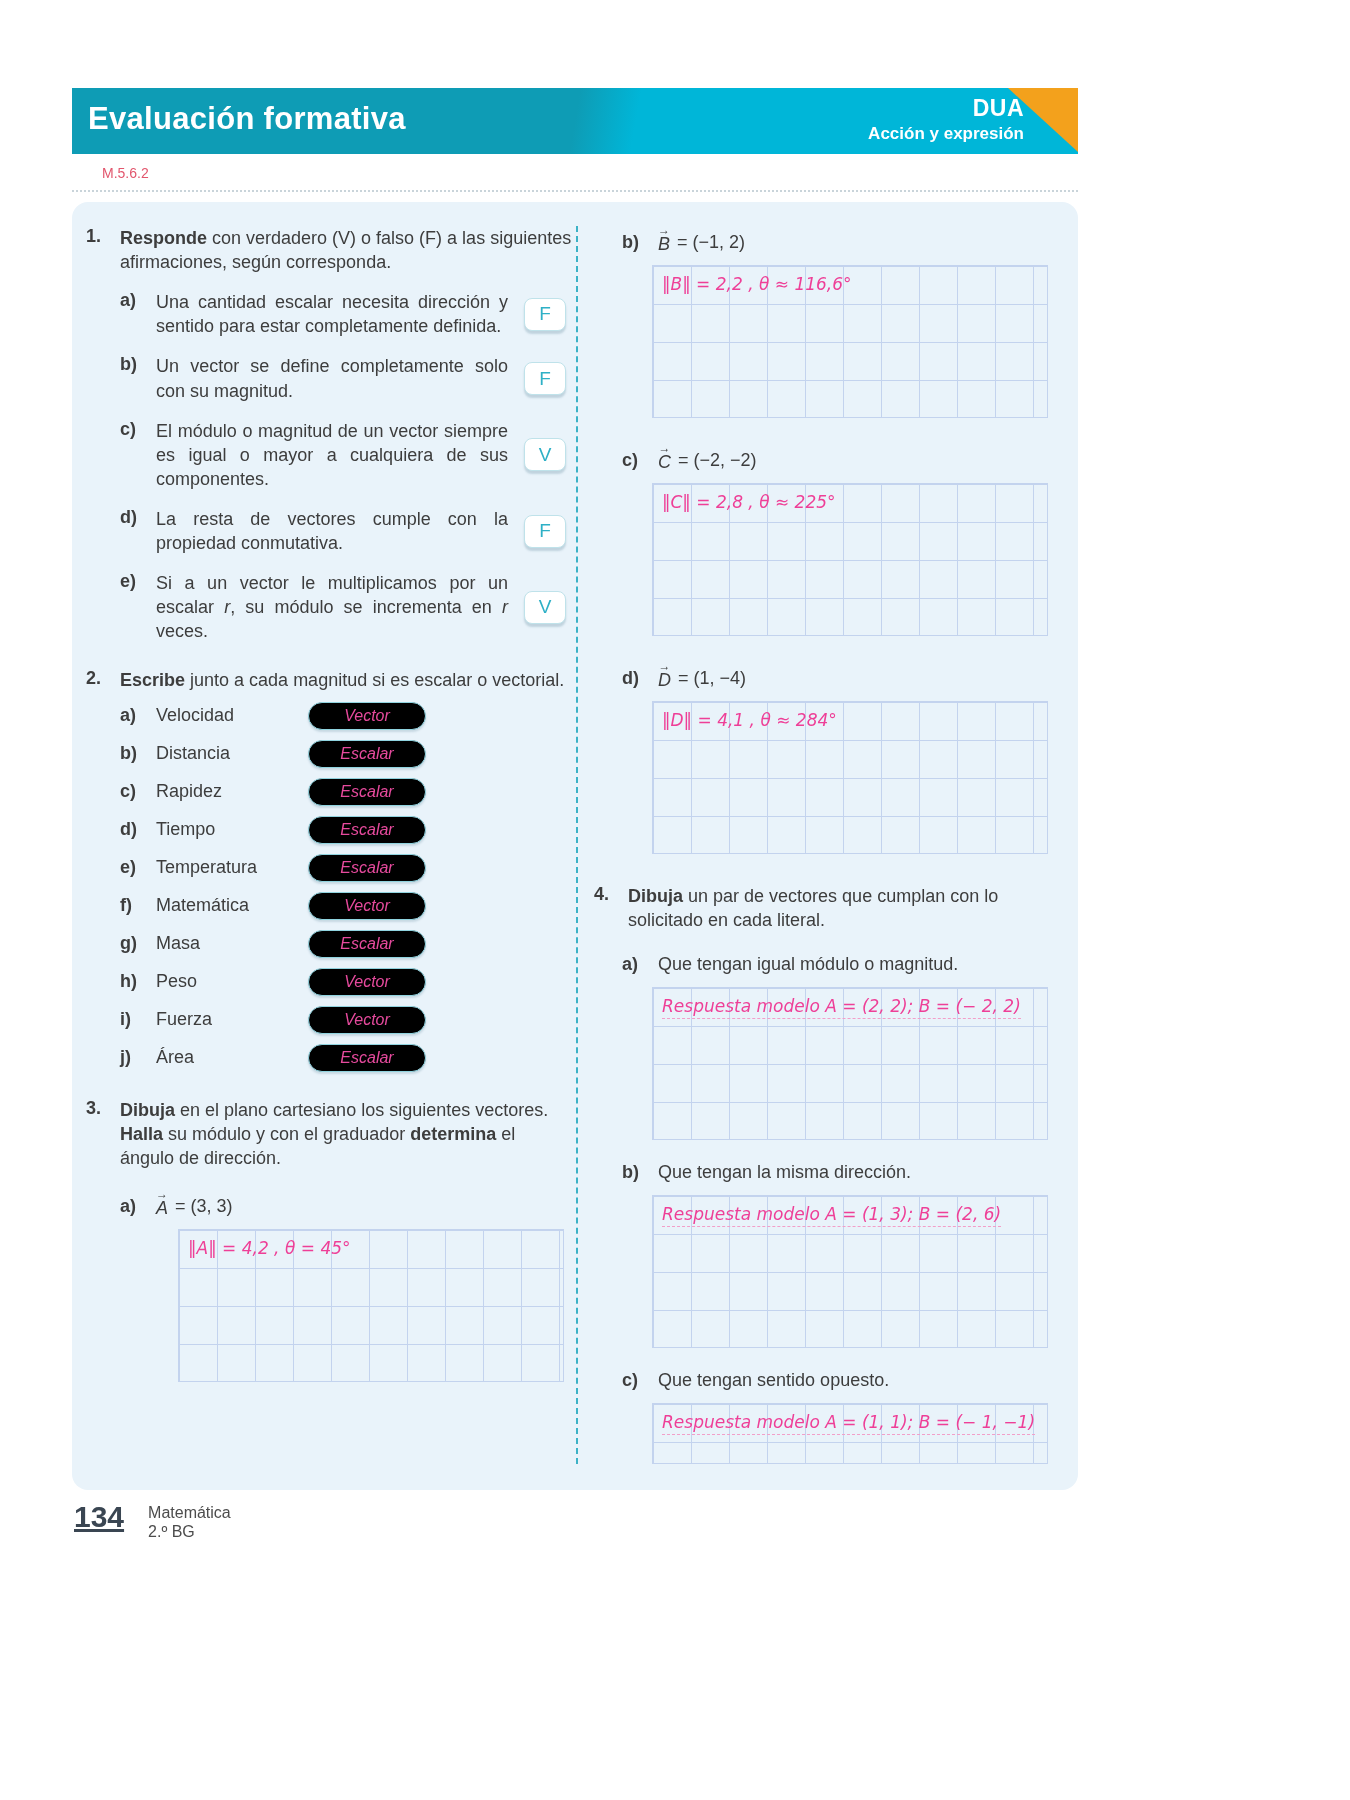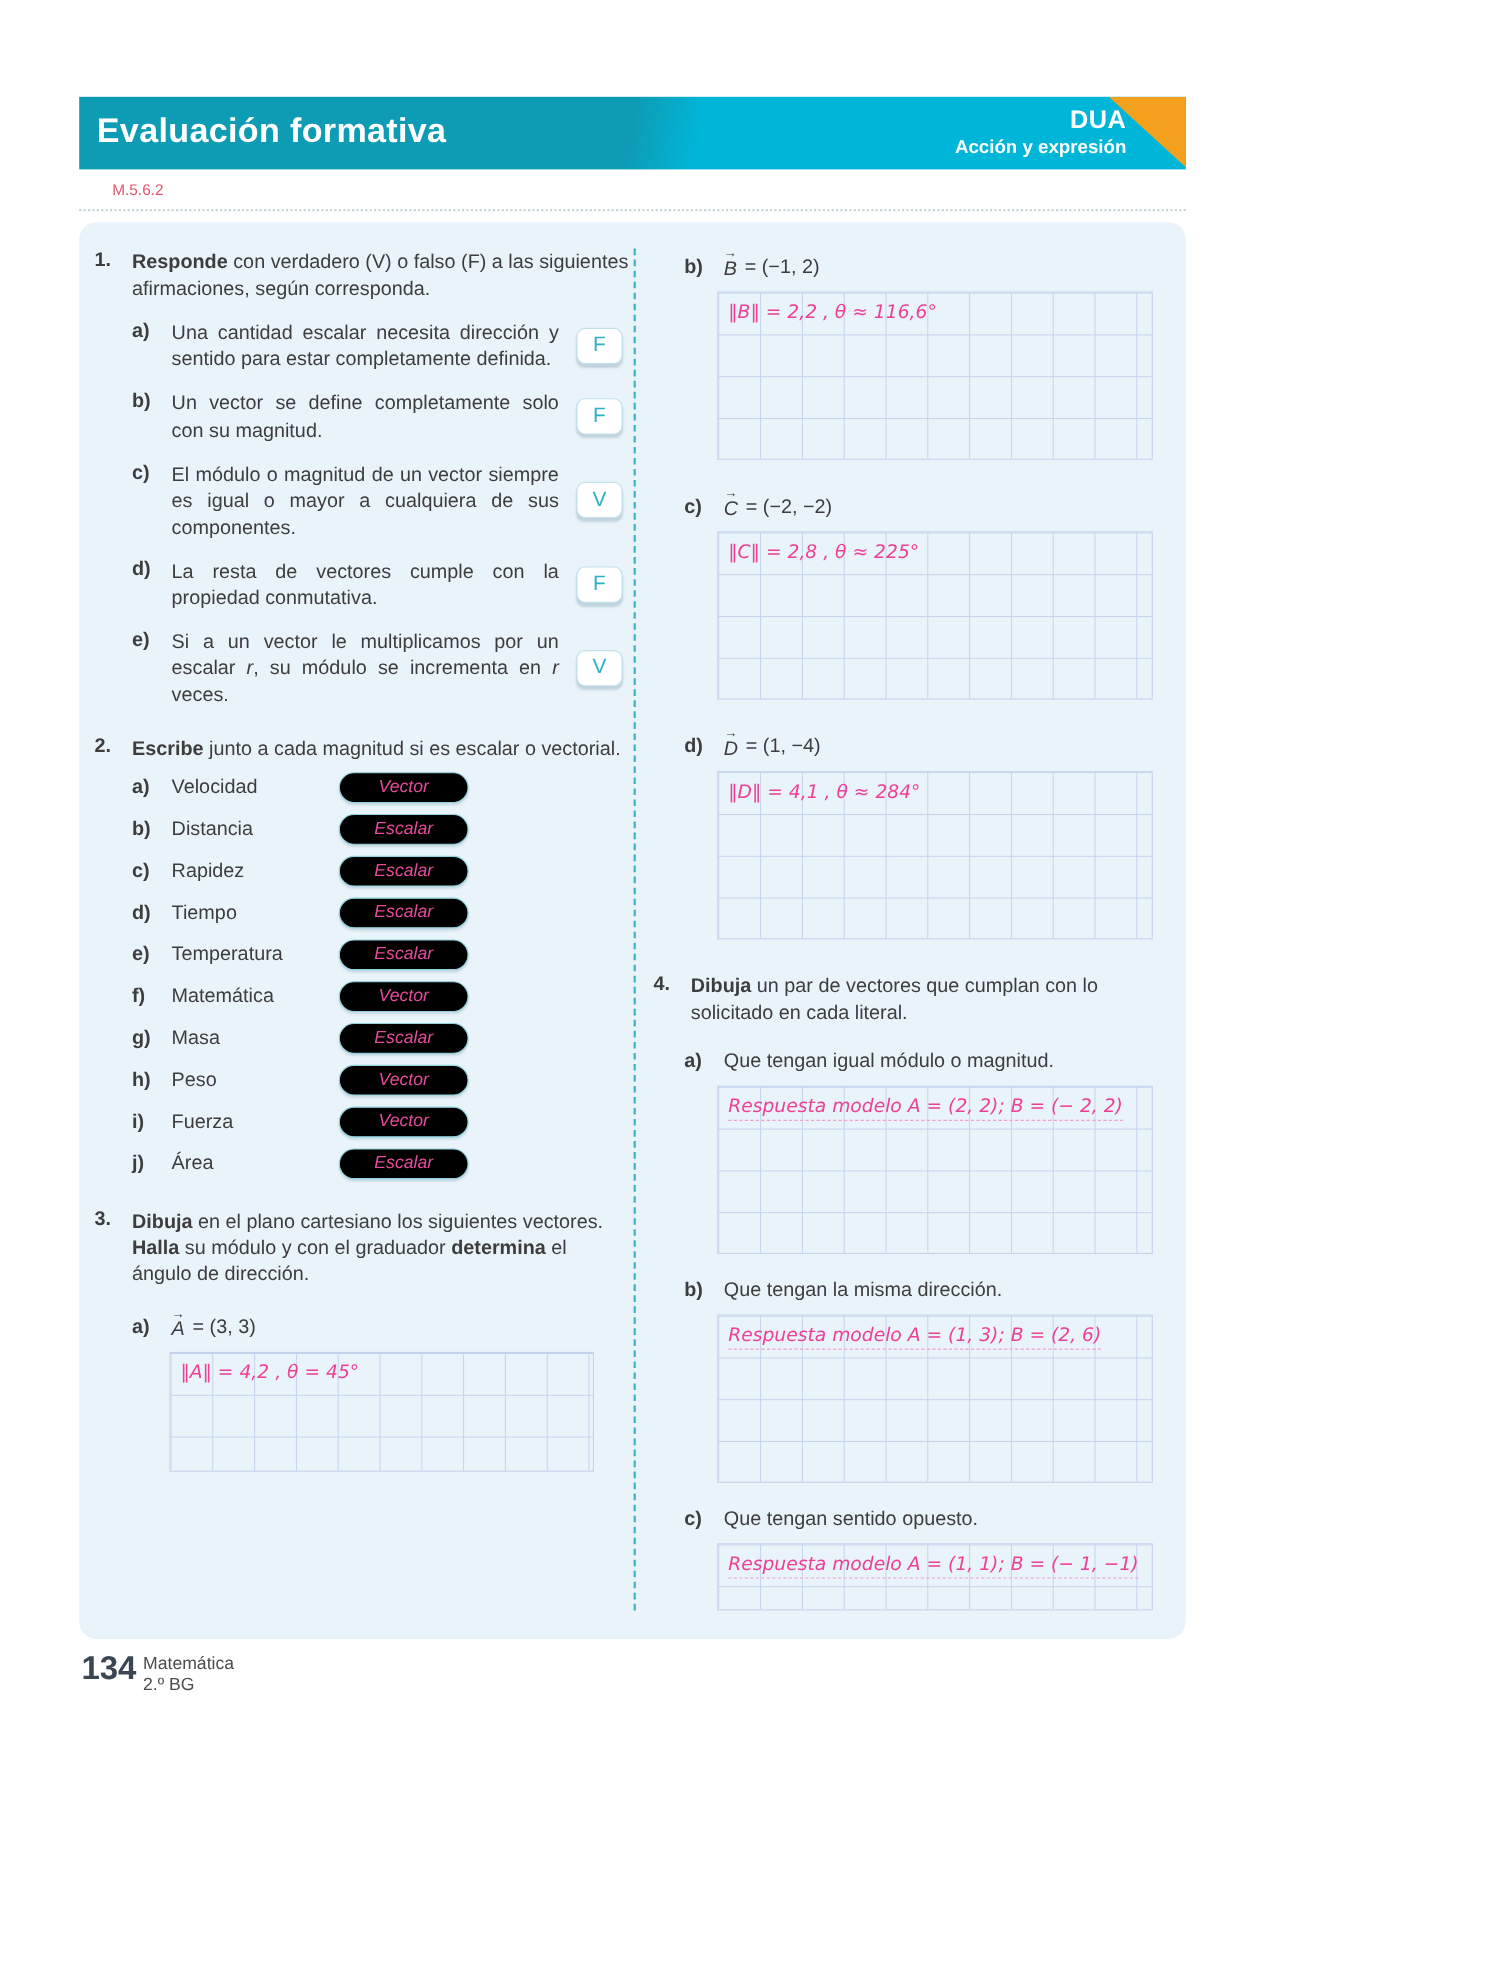--- a/index.html
+++ b/index.html
@@ -57,35 +57,35 @@
   .vec-stack { display:inline-flex; flex-direction:column; align-items:center; margin-right:7px; }
   .vec-arrow { font-size:12px; line-height:9px; color:#3d3d3d; }
   .vec-letter { font-size:18px; font-style:italic; line-height:18px; }
   .vec-eq { font-size:18px; }
 
   
   .grid { position:relative; border:1px solid #c3d3ee;
     background-image:linear-gradient(to right,#c3d3ee 1px,transparent 1px),
                      linear-gradient(to bottom,#c3d3ee 1px,transparent 1px);
     background-size:38px 38px; }
-  .grid-left  { width:386px; margin-left:68px; height:109px; }
+  .grid-left  { width:386px; margin-left:92px; height:153px; }
   .grid-right { width:396px; margin-left:58px; height:153px; }
   .grid-short { height:61px; }
   .gap-after { margin-bottom:26px; }
   .grid-answer { position:absolute; left:9px; top:8px; font-size:17px; font-style:italic; color:#ee3f97;
     white-space:nowrap; font-family:"DejaVu Sans", sans-serif; }
   .underlined { border-bottom:1.6px dashed #f29fc9; padding-bottom:2px; }
 
   
   .ex4 { margin-top:30px; }
   .ex4-item { display:flex; margin:22px 0 12px 28px; font-size:18px; }
 
   
   .footer { position:absolute; left:74px; top:1502px; display:flex; align-items:flex-start; }
-  .page-number { font-size:30px; font-weight:bold; color:#3a4652; margin-right:6px; line-height:1; }
+  .page-number { font-size:30px; font-weight:bold; color:#3a4652; margin-right:24px; line-height:1;text-decoration:underline; }
   .footer-meta { font-size:16px; color:#4c4c4c; line-height:1.2; padding-top:1px; }
 </style>
 </head>
 <body>
 
 <div class="page">
   <div class="content">
 
     <div class="header">
       <div class="header-title">Evaluación formativa</div>

